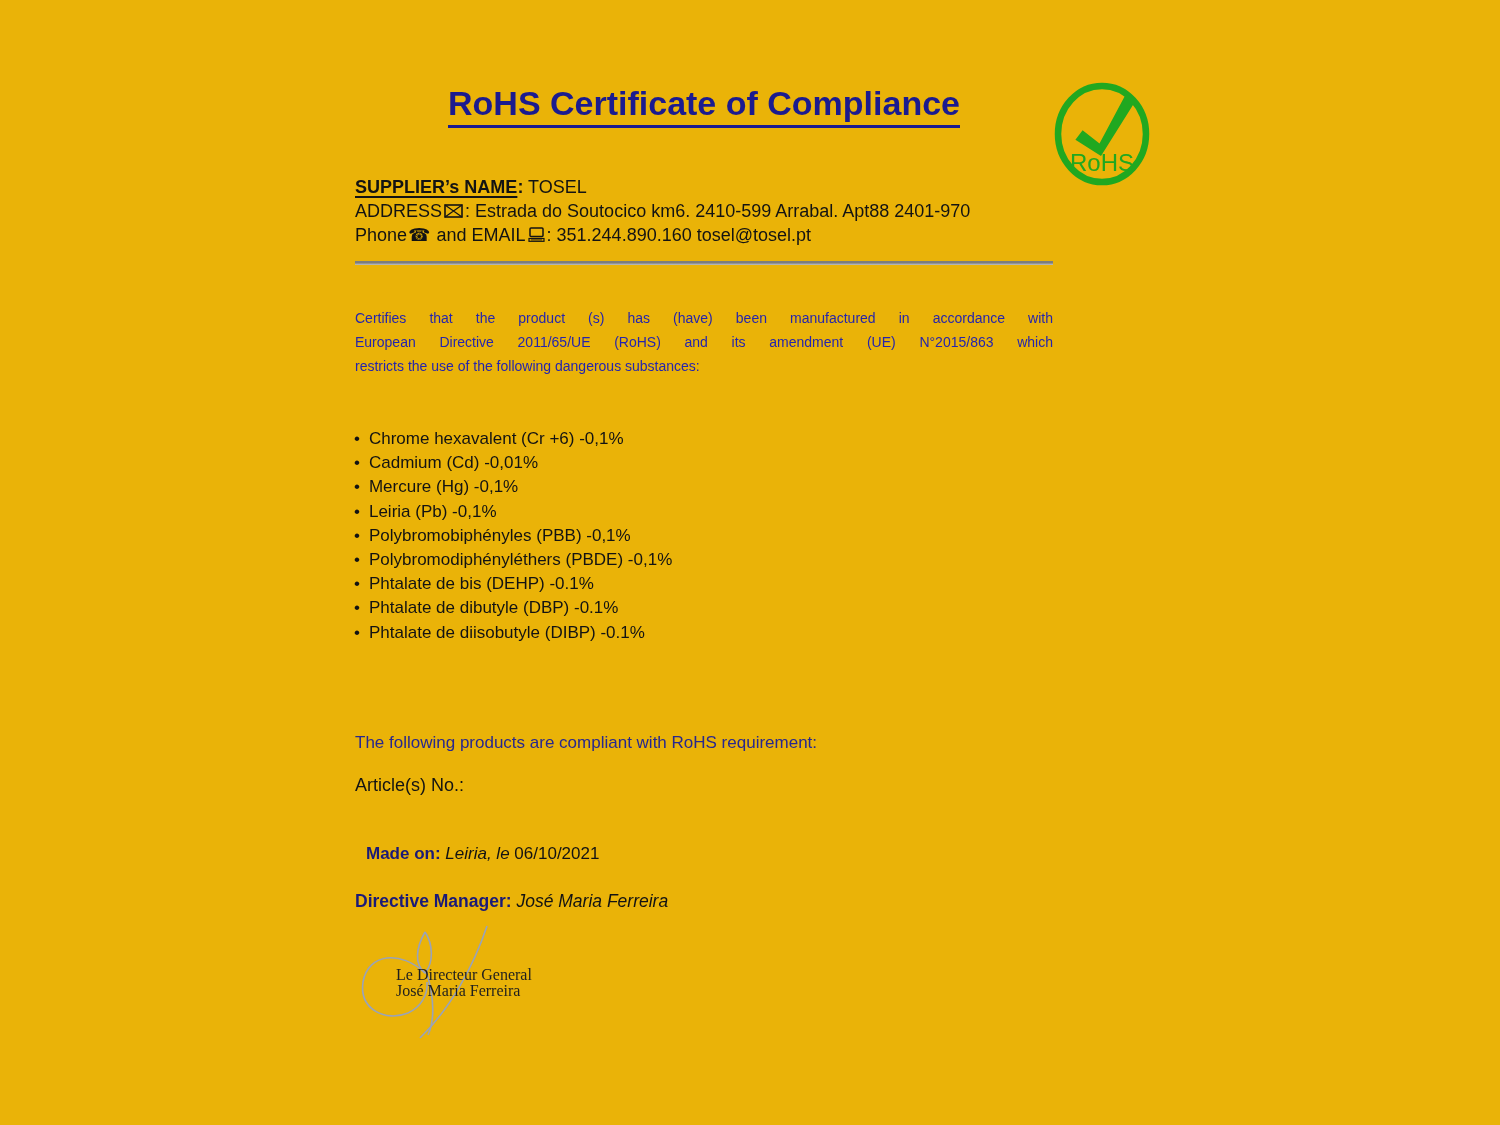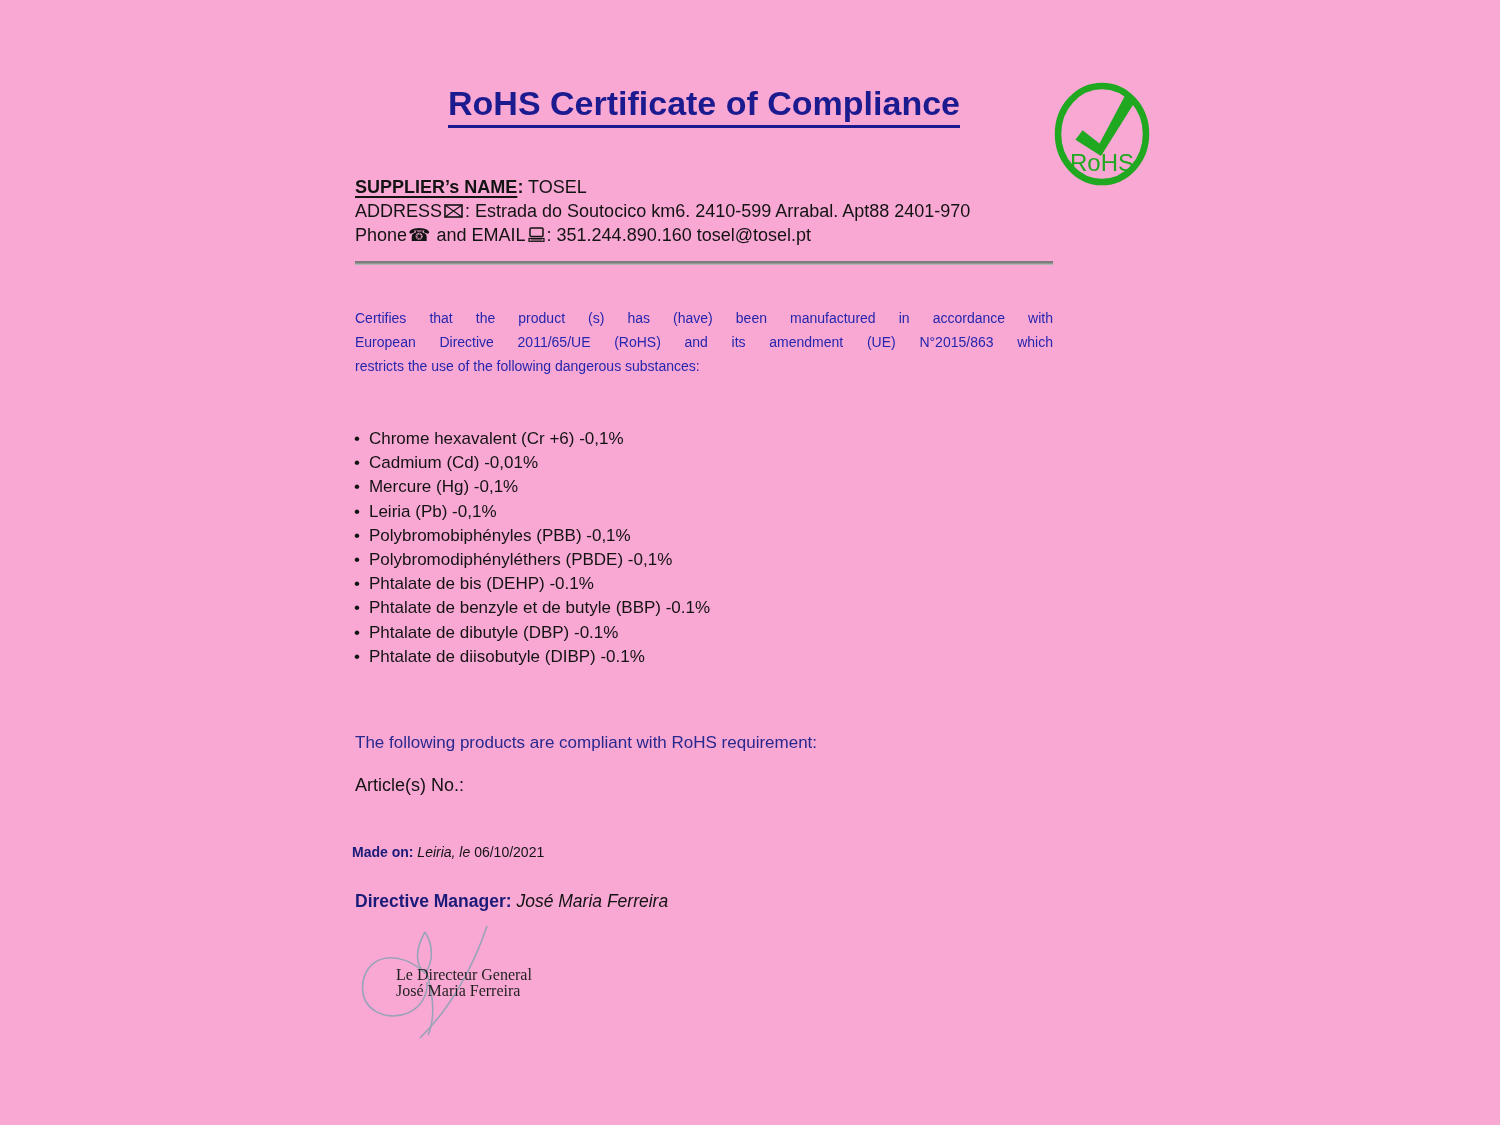--- a/index.html
+++ b/index.html
@@ -1,20 +1,20 @@
 <!DOCTYPE html>
 <html><head>
 <meta charset="utf-8">
 <style>
   html, body { margin: 0; padding: 0; background: #ffffff; }
   .page {
     position: relative;
     width: 1500px;
     height: 1125px;
-    background: #f9a8d4;
+    background: #eab308;
     font-family: "Liberation Sans", sans-serif;
     color: #151515;
     overflow: hidden;
   }
 
   
   .title-wrap {
     position: absolute;
     left: 355px; top: 84px; width: 698px;
     text-align: center;
@@ -67,21 +67,21 @@
   .substances {
     position: absolute; left: 354px; top: 427px;
     margin: 0; padding: 0; list-style: none;
     font-size: 17px; line-height: 24.2px; color: #131313;
   }
   .substances li::before { content: "\2022"; margin-right: 9px; }
 
   
   .compliance { position: absolute; left: 355px; top: 733px; font-size: 17px; color: #28288f; }
   .article    { position: absolute; left: 355px; top: 775px; font-size: 18px; color: #131313; }
-  .made-on    { position: absolute; left: 352px; top: 844px; font-size: 14px; color: #131313; }
+  .made-on    { position: absolute; left: 366px; top: 844px; font-size: 17px; color: #131313; }
   .tech-mgr   { position: absolute; left: 355px; top: 891px; font-size: 17.5px; color: #131313; }
   .navy-bold  { font-weight: bold; color: #1a1a78; }
   .ital       { font-style: italic; }
 
   
   .signature { position: absolute; left: 356px; top: 920px; width: 170px; height: 140px; }
   .signature svg { position: absolute; left: 0; top: 0; }
   .sig-text {
     position: absolute; left: 40px; top: 47px;
     font-family: "Liberation Serif", serif;
@@ -136,21 +136,20 @@
   </div>
 
   <ul class="substances">
     <li><span>Chrome hexavalent (Cr +6) -0,1%</span></li>
     <li><span>Cadmium (Cd) -0,01%</span></li>
     <li><span>Mercure (Hg) -0,1%</span></li>
     <li><span>Leiria (Pb) -0,1%</span></li>
     <li><span>Polybromobiphényles (PBB) -0,1%</span></li>
     <li><span>Polybromodiphényléthers (PBDE) -0,1%</span></li>
     <li><span>Phtalate de bis (DEHP) -0.1%</span></li>
-    <li><span>Phtalate de benzyle et de butyle (BBP) -0.1%</span></li>
     <li><span>Phtalate de dibutyle (DBP) -0.1%</span></li>
     <li><span>Phtalate de diisobutyle (DIBP) -0.1%</span></li>
   </ul>
 
   <div class="compliance">The following products are compliant with RoHS requirement:</div>
 
   <div class="article">Article(s) No.:</div>
 
   <div class="made-on">
     <span class="navy-bold">Made on:</span>

